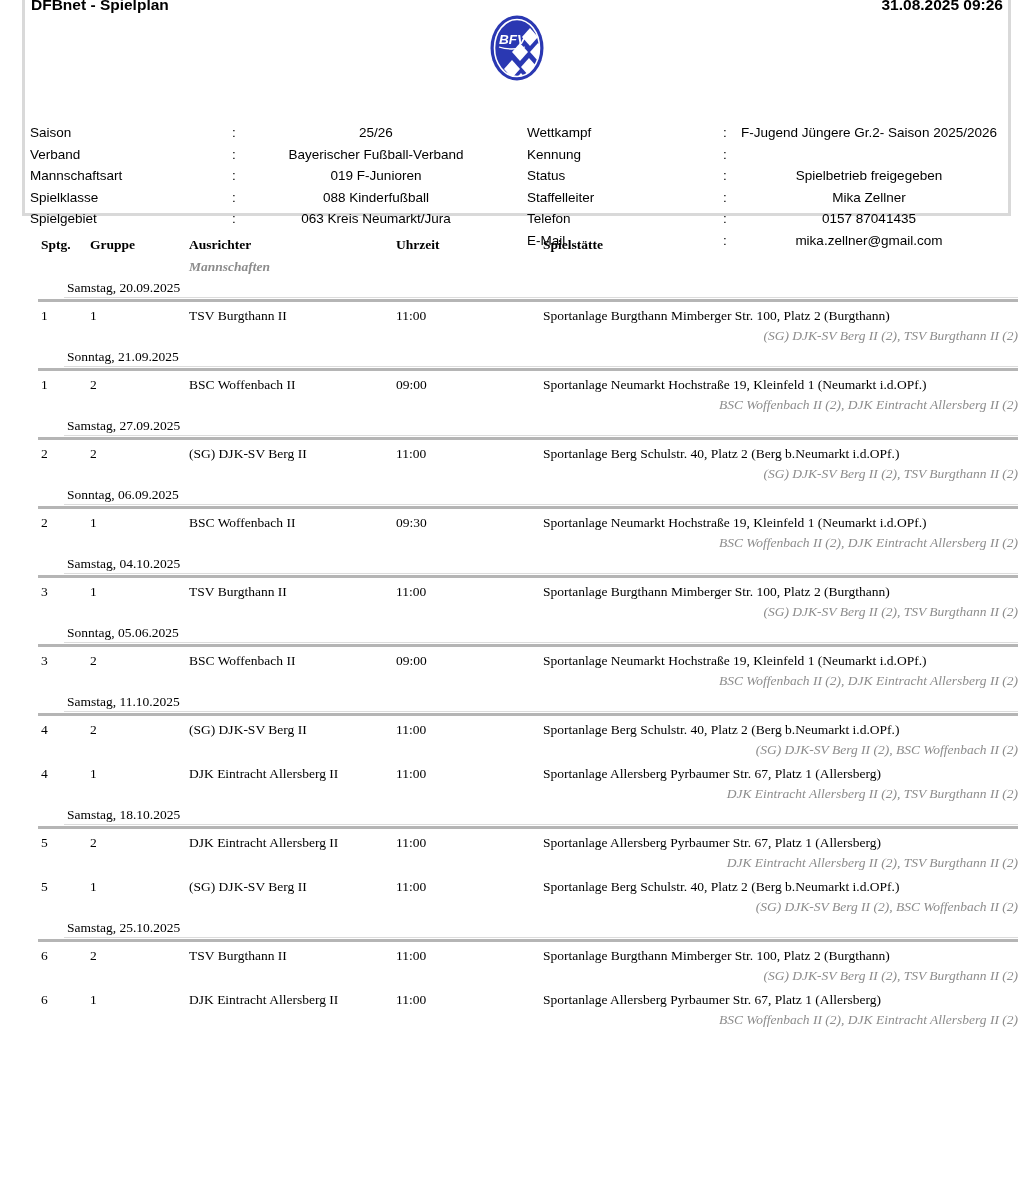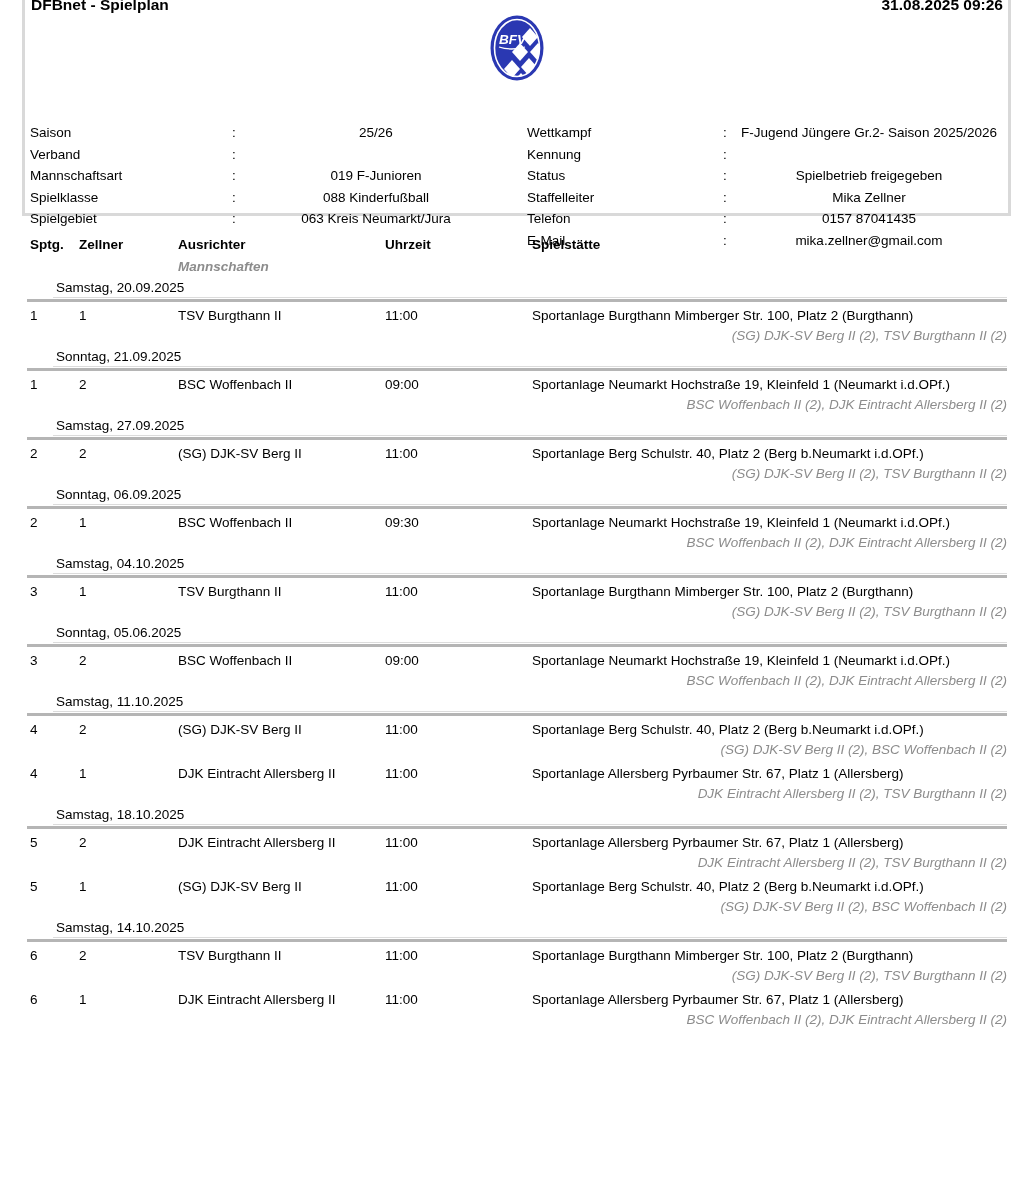--- a/index.html
+++ b/index.html
@@ -31,21 +31,21 @@
   
   .info-col{position:absolute;top:85px;margin-top:40px;}
   .info-col.left{left:5px;width:480px;}
   .info-col.right{left:502px;width:478px;}
   .info-row{display:flex;height:21.6px;line-height:21.6px;white-space:nowrap;}
   .info-col.left  .info-label{width:202px;flex:none;}
   .info-col.right .info-label{width:196px;flex:none;}
   .info-colon{width:10px;flex:none;}
   .info-value{flex:1;text-align:center;}
   
-  .schedule{position:absolute;left:27px;top:234px;width:980px;}
+  .schedule{position:absolute;left:38px;top:234px;width:980px;font-family:Liberation Serif, serif;}
   .grid-row{
     display:grid;
     grid-template-columns:49px 99px 207px 147px 1fr;
     padding-left:3px;
     white-space:nowrap;
   }
   .head-row{height:22px;line-height:22px;font-weight:bold;}
   .subhead-row{height:21px;line-height:21px;}
   .subhead-label{font-style:italic;font-weight:bold;color:#8c8c8c;}
   .date-row{
@@ -94,20 +94,21 @@
 
   <div class="info-col left">
       <div class="info-row">
         <span class="info-label">Saison</span>
         <span class="info-colon">:</span>
         <span class="info-value">25/26</span>
       </div>
       <div class="info-row">
         <span class="info-label">Verband</span>
         <span class="info-colon">:</span>
+        <span class="info-value">Bayerischer Fußball-Verband</span>
       </div>
       <div class="info-row">
         <span class="info-label">Mannschaftsart</span>
         <span class="info-colon">:</span>
         <span class="info-value">019 F-Junioren</span>
       </div>
       <div class="info-row">
         <span class="info-label">Spielklasse</span>
         <span class="info-colon">:</span>
         <span class="info-value">088 Kinderfußball</span>
@@ -148,21 +149,21 @@
         <span class="info-label">E-Mail</span>
         <span class="info-colon">:</span>
         <span class="info-value">mika.zellner@gmail.com</span>
       </div>
     </div>
 </div>
 
 <div class="schedule">
   <div class="grid-row head-row">
     <div class="cell">Sptg.</div>
-    <div class="cell">Zellner</div>
+    <div class="cell">Gruppe</div>
     <div class="cell">Ausrichter</div>
     <div class="cell">Uhrzeit</div>
     <div class="cell">Spielstätte</div>
   </div>
   <div class="grid-row subhead-row">
     <div class="cell"></div>
       <div class="cell"></div>
     <div class="cell subhead-label">Mannschaften</div>
     <div class="cell"></div>
       <div class="cell"></div>
@@ -257,21 +258,21 @@
       </div>
       <div class="teams-row">DJK Eintracht Allersberg II (2), TSV Burgthann II (2)</div>
       <div class="grid-row match-row">
         <div class="cell">5</div>
         <div class="cell">1</div>
         <div class="cell">(SG) DJK-SV Berg II</div>
         <div class="cell">11:00</div>
         <div class="cell">Sportanlage Berg Schulstr. 40, Platz 2 (Berg b.Neumarkt i.d.OPf.)</div>
       </div>
       <div class="teams-row">(SG) DJK-SV Berg II (2), BSC Woffenbach II (2)</div>
-      <div class="date-row">Samstag, 14.10.2025</div>
+      <div class="date-row">Samstag, 25.10.2025</div>
       <div class="thick-line"></div>
       <div class="grid-row match-row">
         <div class="cell">6</div>
         <div class="cell">2</div>
         <div class="cell">TSV Burgthann II</div>
         <div class="cell">11:00</div>
         <div class="cell">Sportanlage Burgthann Mimberger Str. 100, Platz 2 (Burgthann)</div>
       </div>
       <div class="teams-row">(SG) DJK-SV Berg II (2), TSV Burgthann II (2)</div>
       <div class="grid-row match-row">

